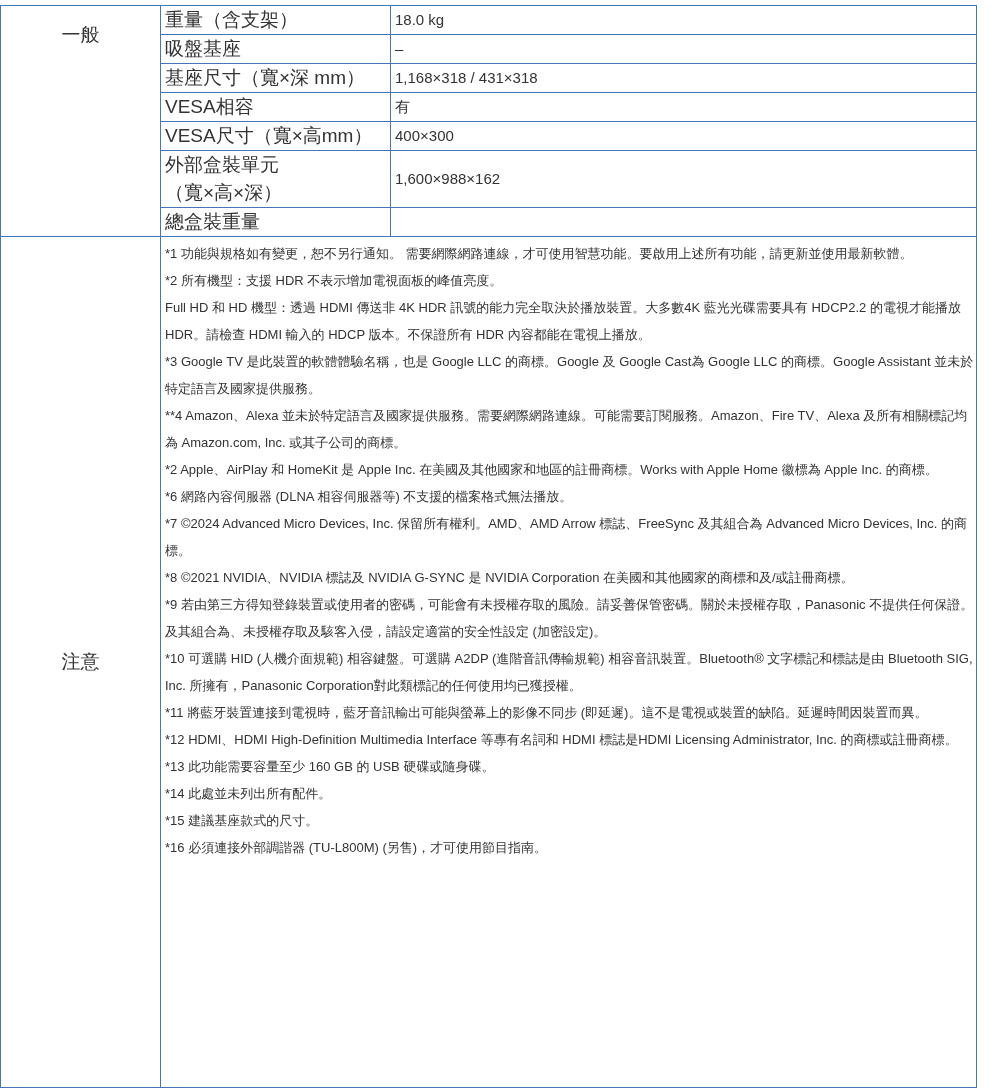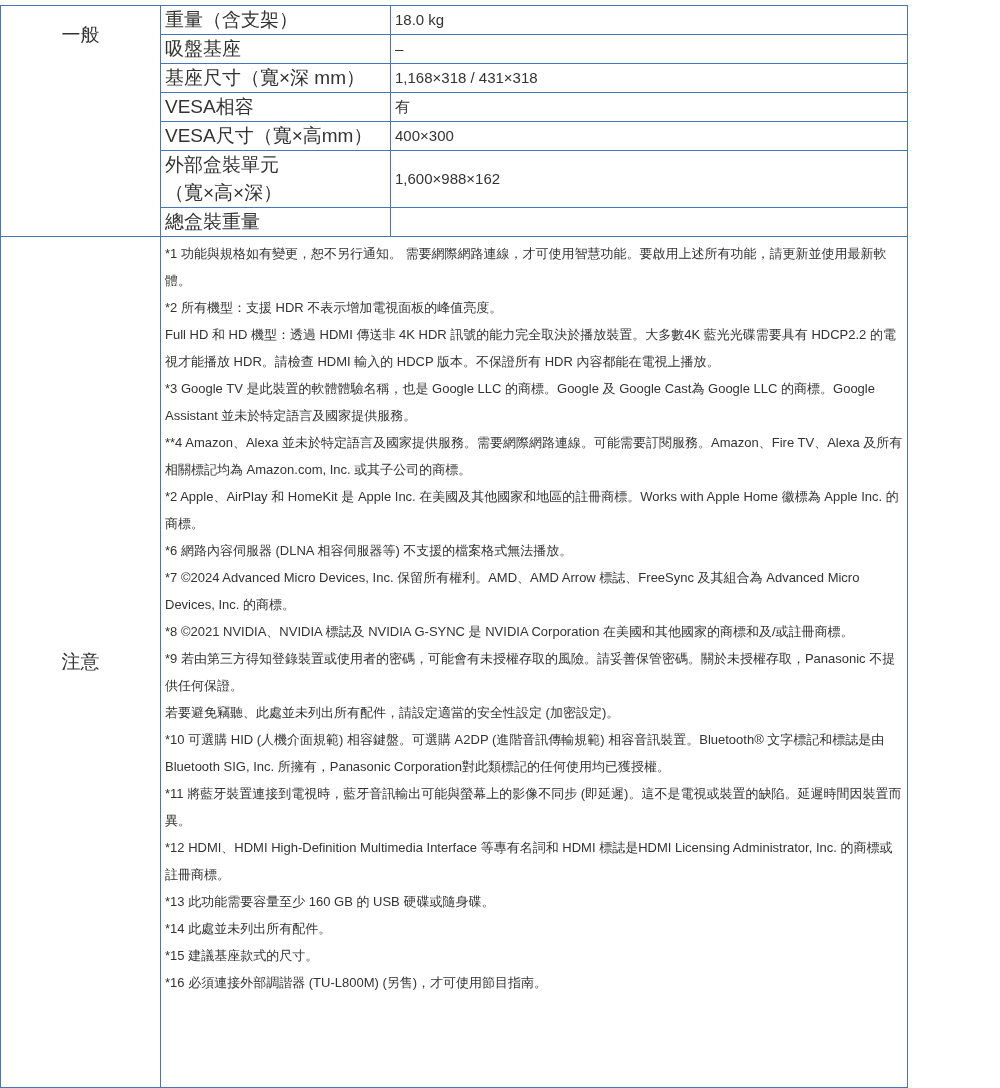--- a/index.html
+++ b/index.html
@@ -3,21 +3,21 @@
 <meta charset="utf-8">
 <style>
   * { box-sizing: border-box; margin: 0; padding: 0; }
   html, body { background: #ffffff; }
   body {
     font-family: "Liberation Sans", "DejaVu Sans", sans-serif;
     color: var(--text, #333333);
     padding-top: 5px;
   }
   .page {
-    width: 908px;
+    width: 977px;
     height: 1083px;
     border: 1px solid var(--border, #4576b9);
     overflow: hidden;
     display: flex;
     flex-direction: column;
     background: #ffffff;
   }
   .section { display: flex; }
   .section.general { border-bottom: 1px solid var(--border, #4576b9); }
   .section.notes { flex: 1; min-height: 0; }
@@ -105,21 +105,21 @@
       <p class="note-line">*1 功能與規格如有變更，恕不另行通知。 需要網際網路連線，才可使用智慧功能。要啟用上述所有功能，請更新並使用最新軟體。</p>
       <p class="note-line">*2 所有機型：支援 HDR 不表示增加電視面板的峰值亮度。</p>
       <p class="note-line">Full HD 和 HD 機型：透過 HDMI 傳送非 4K HDR 訊號的能力完全取決於播放裝置。大多數4K 藍光光碟需要具有 HDCP2.2 的電視才能播放 HDR。請檢查 HDMI 輸入的 HDCP 版本。不保證所有 HDR 內容都能在電視上播放。</p>
       <p class="note-line">*3 Google TV 是此裝置的軟體體驗名稱，也是 Google LLC 的商標。Google 及 Google Cast為 Google LLC 的商標。Google Assistant 並未於特定語言及國家提供服務。</p>
       <p class="note-line">**4 Amazon、Alexa 並未於特定語言及國家提供服務。需要網際網路連線。可能需要訂閱服務。Amazon、Fire TV、Alexa 及所有相關標記均為 Amazon.com, Inc. 或其子公司的商標。</p>
       <p class="note-line">*2 Apple、AirPlay 和 HomeKit 是 Apple Inc. 在美國及其他國家和地區的註冊商標。Works with Apple Home 徽標為 Apple Inc. 的商標。</p>
       <p class="note-line">*6 網路內容伺服器 (DLNA 相容伺服器等) 不支援的檔案格式無法播放。</p>
       <p class="note-line">*7 ©2024 Advanced Micro Devices, Inc. 保留所有權利。AMD、AMD Arrow 標誌、FreeSync 及其組合為 Advanced Micro Devices, Inc. 的商標。</p>
       <p class="note-line">*8 ©2021 NVIDIA、NVIDIA 標誌及 NVIDIA G-SYNC 是 NVIDIA Corporation 在美國和其他國家的商標和及/或註冊商標。</p>
       <p class="note-line">*9 若由第三方得知登錄裝置或使用者的密碼，可能會有未授權存取的風險。請妥善保管密碼。關於未授權存取，Panasonic 不提供任何保證。</p>
-      <p class="note-line">若要避免竊聽、此處並未列出所有配件，請設定適當的安全性設定 (加密設定)。</p>
+      <p class="note-line">及其組合為、未授權存取及駭客入侵，請設定適當的安全性設定 (加密設定)。</p>
       <p class="note-line">*10 可選購 HID (人機介面規範) 相容鍵盤。可選購 A2DP (進階音訊傳輸規範) 相容音訊裝置。Bluetooth® 文字標記和標誌是由 Bluetooth SIG, Inc. 所擁有，Panasonic Corporation對此類標記的任何使用均已獲授權。</p>
       <p class="note-line">*11 將藍牙裝置連接到電視時，藍牙音訊輸出可能與螢幕上的影像不同步 (即延遲)。這不是電視或裝置的缺陷。延遲時間因裝置而異。</p>
       <p class="note-line">*12 HDMI、HDMI High-Definition Multimedia Interface 等專有名詞和 HDMI 標誌是HDMI Licensing Administrator, Inc. 的商標或註冊商標。</p>
       <p class="note-line">*13 此功能需要容量至少 160 GB 的 USB 硬碟或隨身碟。</p>
       <p class="note-line">*14 此處並未列出所有配件。</p>
       <p class="note-line">*15 建議基座款式的尺寸。</p>
       <p class="note-line">*16 必須連接外部調諧器 (TU-L800M) (另售)，才可使用節目指南。</p>
     </div>
   </div>
 

